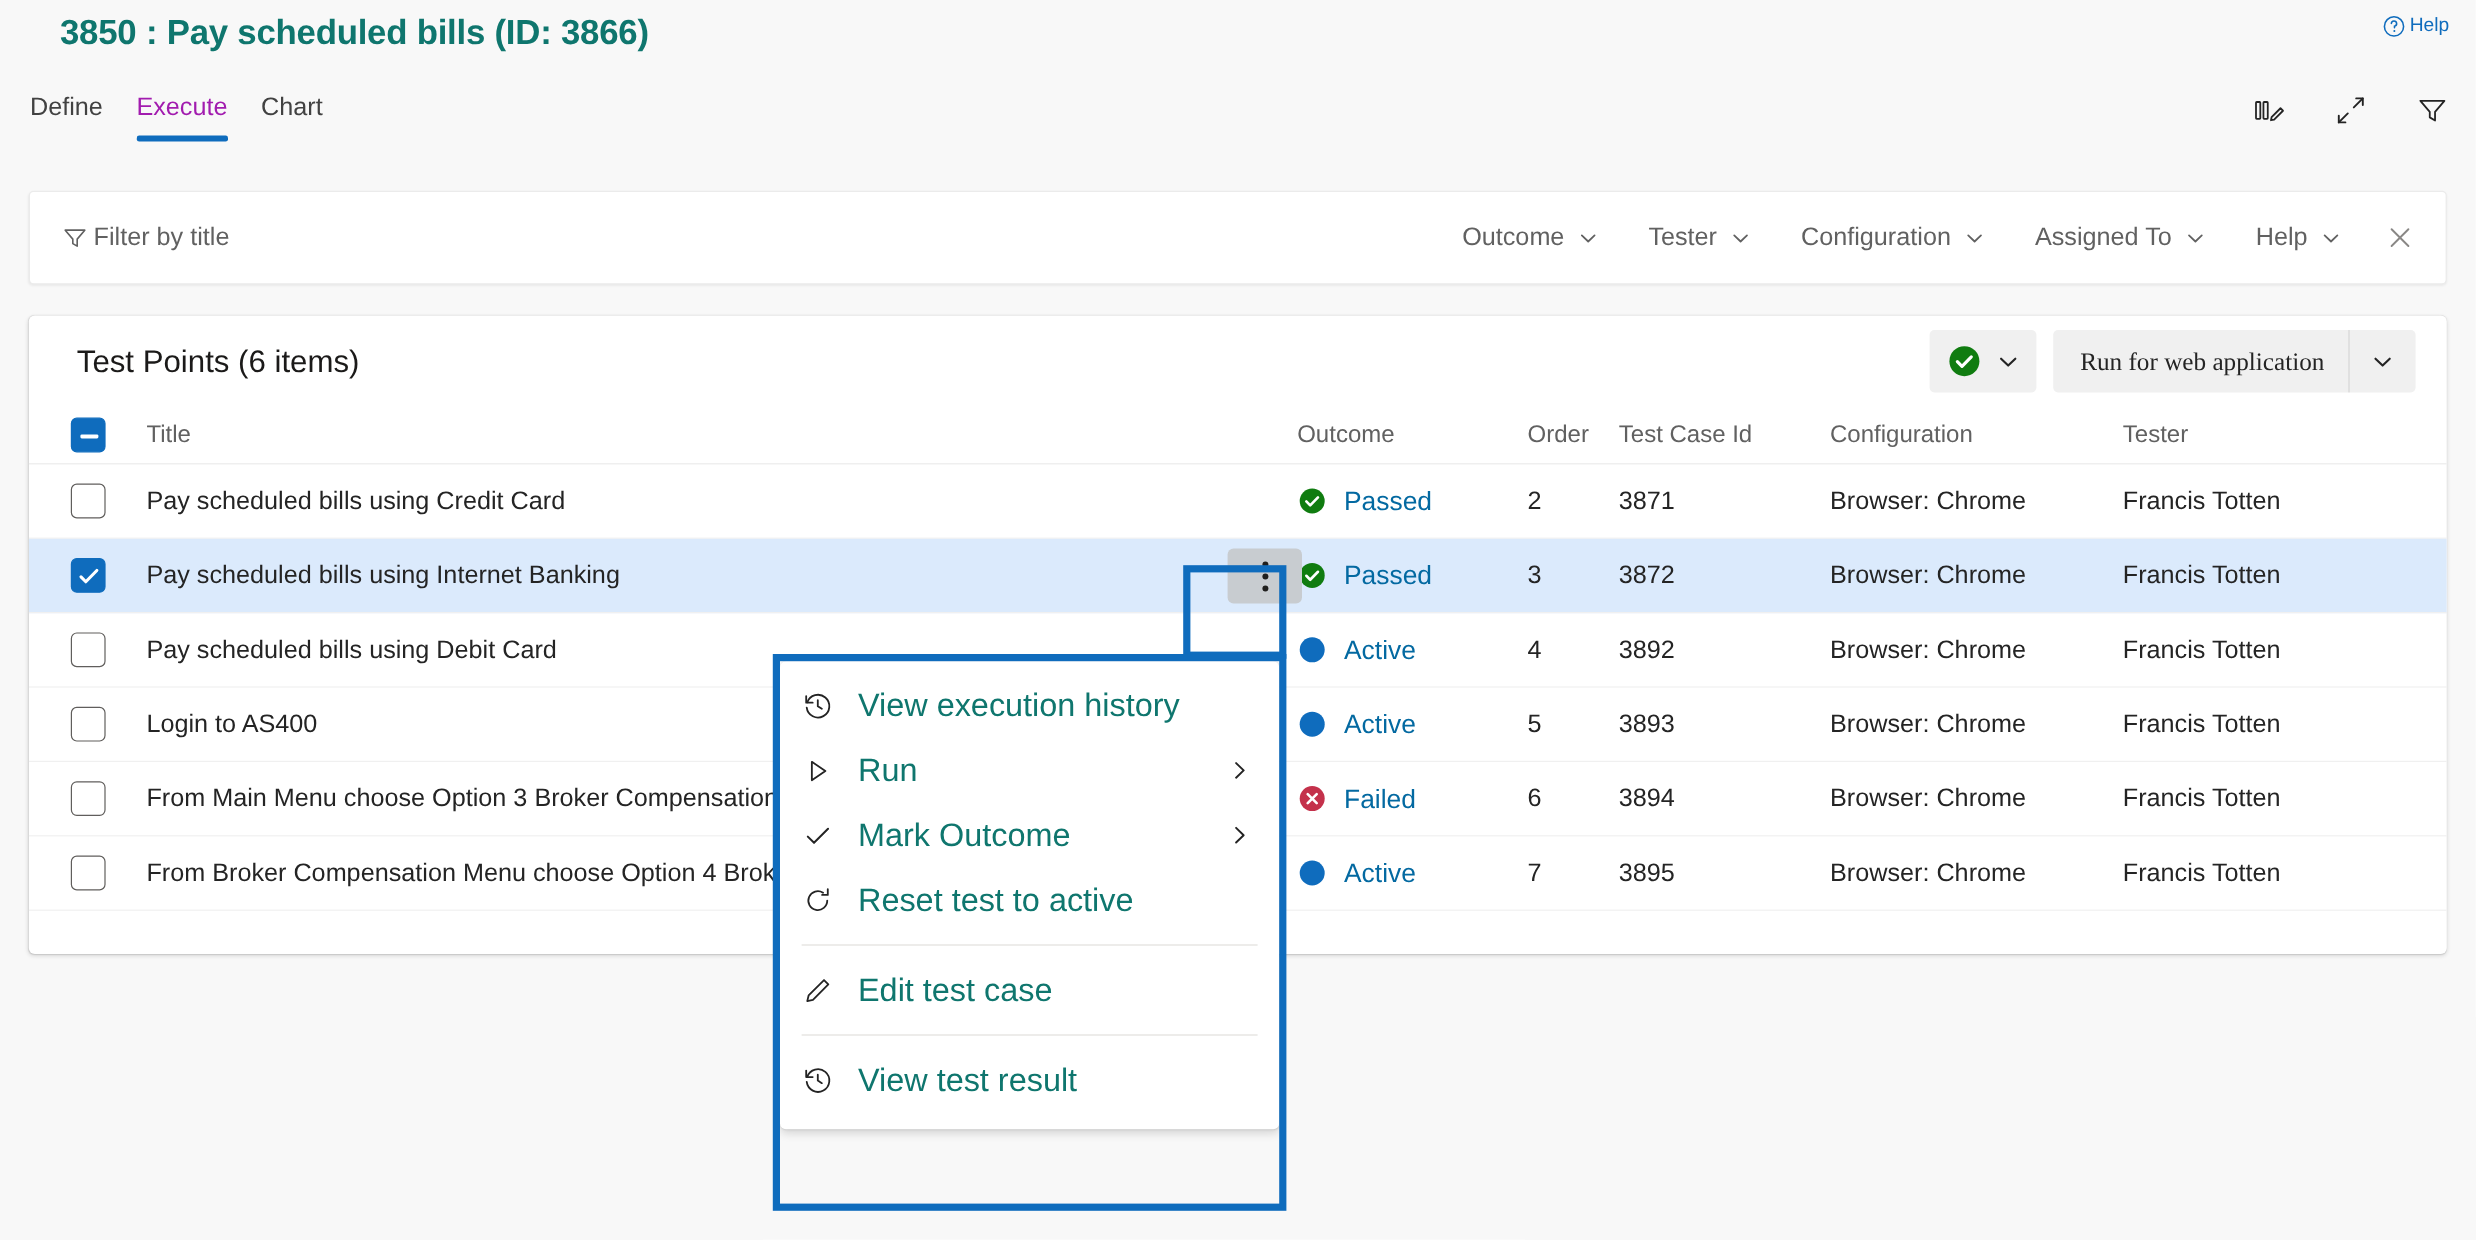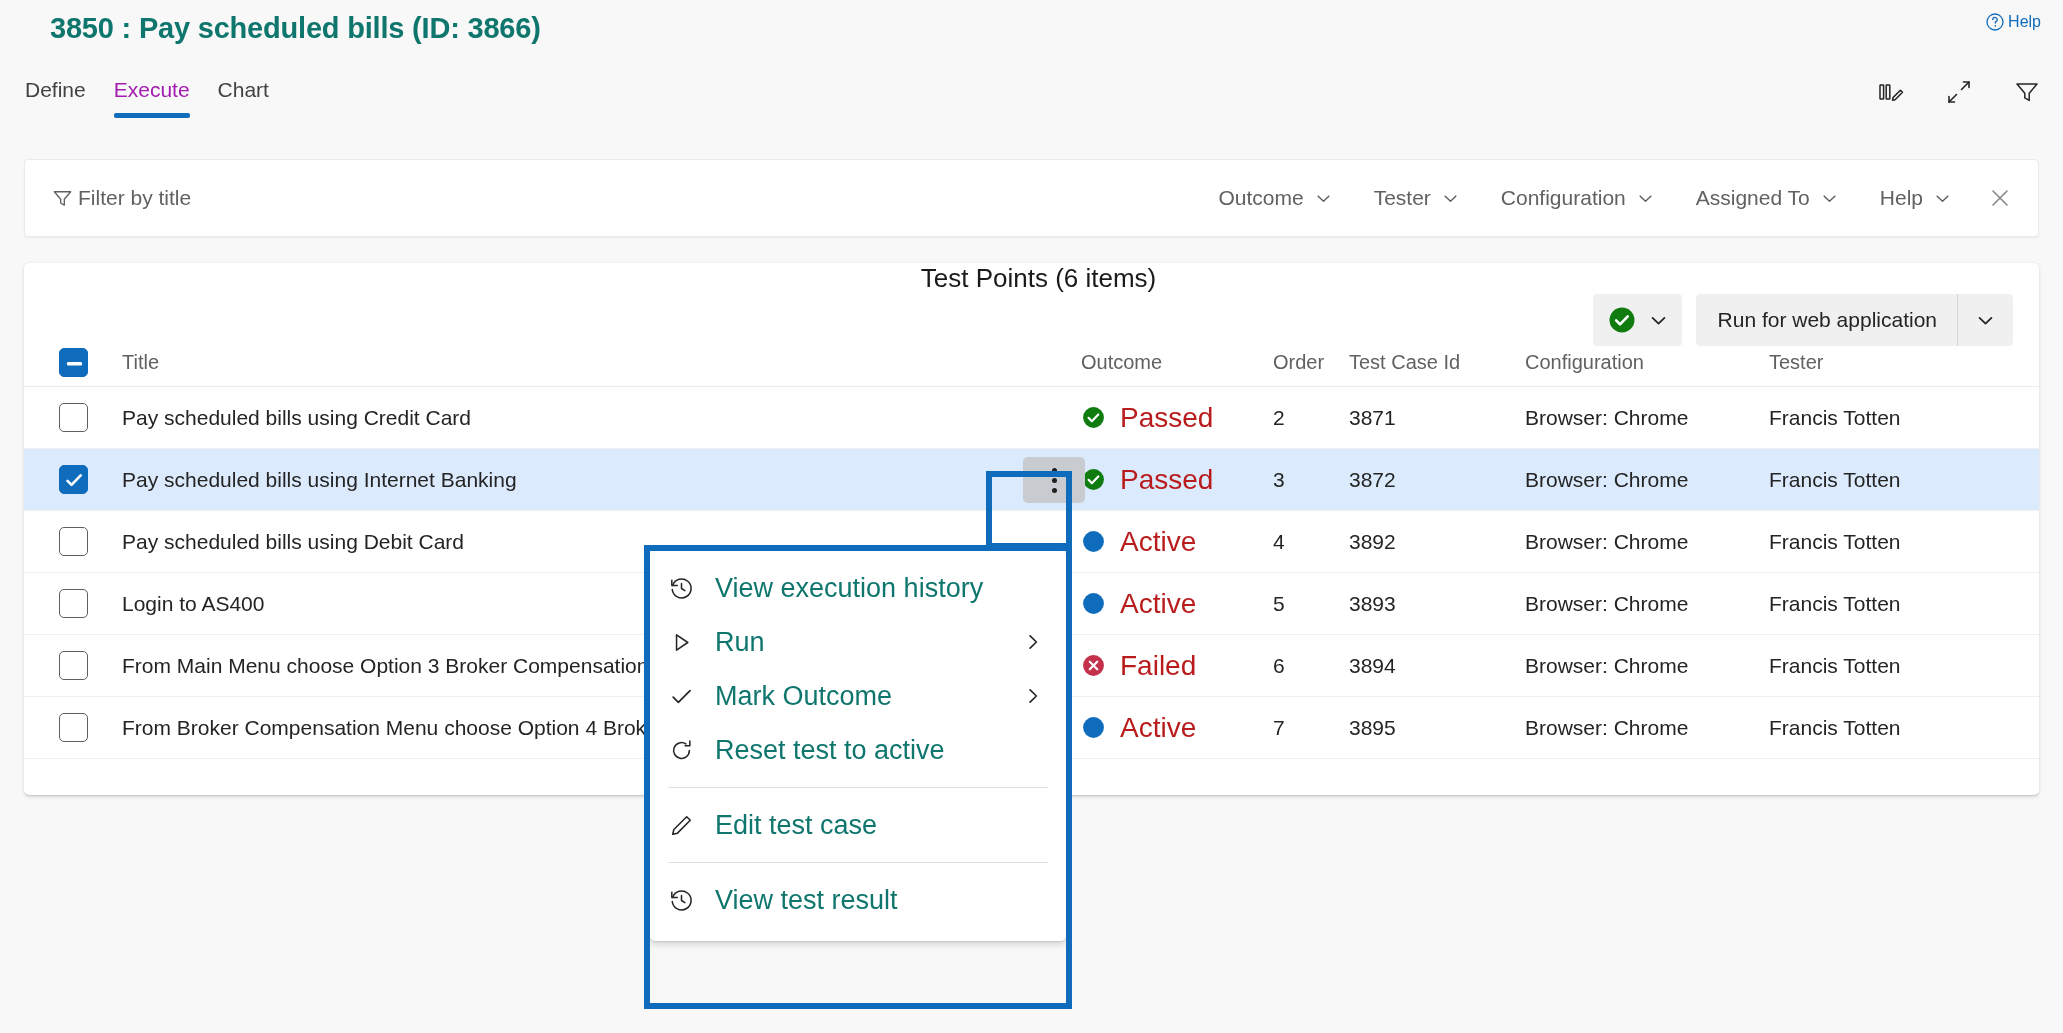--- a/index.html
+++ b/index.html
@@ -70,24 +70,23 @@
   
   .card {
     position: absolute; left: 24px; top: 263px; width: 2015px; height: 532px;
     background: #ffffff; border-radius: 5px;
     box-shadow: 0 1.6px 3.6px rgba(0,0,0,0.13), 0 0.3px 0.9px rgba(0,0,0,0.10);
     overflow: hidden;
   }
   .card-head {
     position: relative; height: 76px; display: flex; align-items: center;
     padding: 0 26px 0 40px;
-    flex-direction: column;
   }
   .card-title { font-size: 26px; font-weight: 400; color: #1b1a19; }
-  .card-head-right { margin-left: auto; display: flex; gap: 14px; }
+  .card-head-right { margin-left: auto; display: flex; gap: 14px; font-family: Liberation Serif, serif; }
 
   .outcome-split {
     display: flex; align-items: center; gap: 12px;
     background: #f0f0f0; border-radius: 4px; height: 52px; padding: 0 14px; cursor: pointer;
   }
   .pass-circle { width: 30px; height: 30px; display: block; }
   .outcome-split .chev { width: 19px; height: 19px; color: #242424; }
 
   .run-split {
     display: flex; align-items: stretch; background: #f0f0f0;
@@ -109,21 +108,21 @@
     display: flex; align-items: center; height: 62px;
     border-bottom: 1px solid #f0f0f0; position: relative;
   }
   .trow.head { height: 48px; border-bottom: 1px solid #ebebeb; }
   .trow.selected { background: #dbeafc; }
 
   .c-check { width: 98px; display: flex; align-items: center; justify-content: center; flex: none; }
   .c-title { flex: 1; min-width: 0; font-size: 21px; color: #242424;
              white-space: nowrap; overflow: hidden; }
   .c-outcome { width: 192px; flex: none; display: flex; align-items: center; gap: 14px;
-               font-size: 28px; color: #b91c1c; }
+               font-size: 22px; color: #0369a1; }
   .c-order { width: 76px; flex: none; font-size: 21px; color: #242424; }
   .c-tcid  { width: 176px; flex: none; font-size: 21px; color: #242424; }
   .c-config{ width: 244px; flex: none; font-size: 21px; color: #242424; }
   .c-tester{ width: 270px; flex: none; font-size: 21px; color: #242424; }
 
   .trow.head .c-title,
   .trow.head .c-outcome,
   .trow.head .c-order,
   .trow.head .c-tcid,
   .trow.head .c-config,

